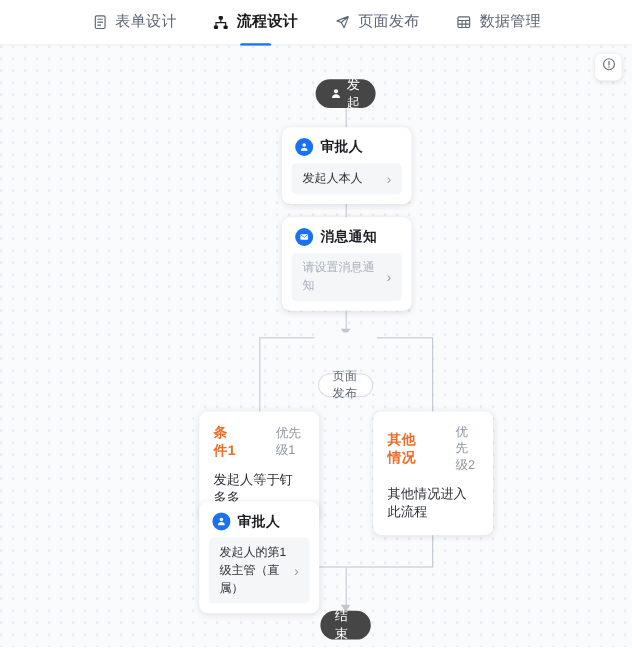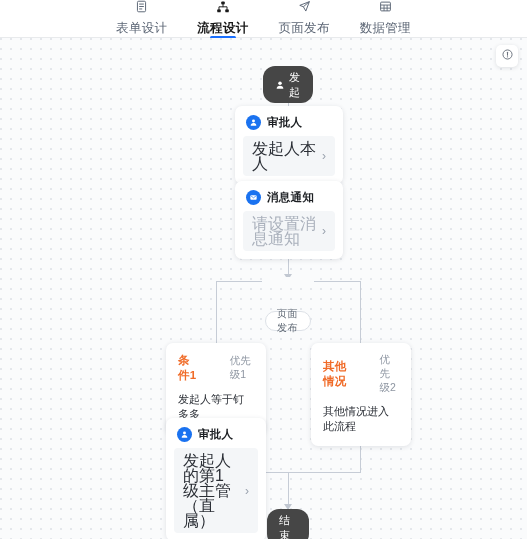--- a/index.html
+++ b/index.html
@@ -31,21 +31,20 @@
     display: flex;
     align-items: center;
     gap: 6px;
     height: 38px;
     padding: 0 2px;
     position: relative;
     cursor: pointer;
     color: #5c6675;
     font-size: 12.5px;
     letter-spacing: .3px;
-    flex-direction: column;
   }
   .tab.active { color: #1a1a1a; font-weight: bold; }
   .tab.active .tab-underline {
     position: absolute;
     left: 50%;
     transform: translateX(-50%);
     bottom: -1px;
     width: 26px;
     height: 3px;
     border-radius: 2px;
@@ -98,21 +97,21 @@
     position: absolute;
     border: 1px solid #c6ccd6;
     border-top: 1px solid #c6ccd6;
     box-sizing: border-box;
     background: transparent;
   }
 
   
   .pill {
     position: absolute;
-    height: 37px;
+    height: 24px;
     border-radius: 12px;
     background: #464646;
     color: #ffffff;
     display: flex;
     align-items: center;
     justify-content: flex-start;
     gap: 4px;
     font-size: 11px;
     padding: 0 12px;
     box-sizing: border-box;
@@ -156,21 +155,21 @@
     border-radius: 4px;
     min-height: 26px;
     display: flex;
     align-items: center;
     padding: 5px 9px;
     box-sizing: border-box;
     gap: 6px;
   }
   .card-body .val {
     flex: 1 1 auto;
-    font-size: 16px;
+    font-size: 10px;
     color: #2b2f36;
     line-height: 15px;
   }
   .card-body .val.placeholder { color: #a9b0bb; }
   .card-body .chev {
     flex: 0 0 auto;
     color: #9aa2ae;
     font-size: 12px;
     line-height: 1;
   }

